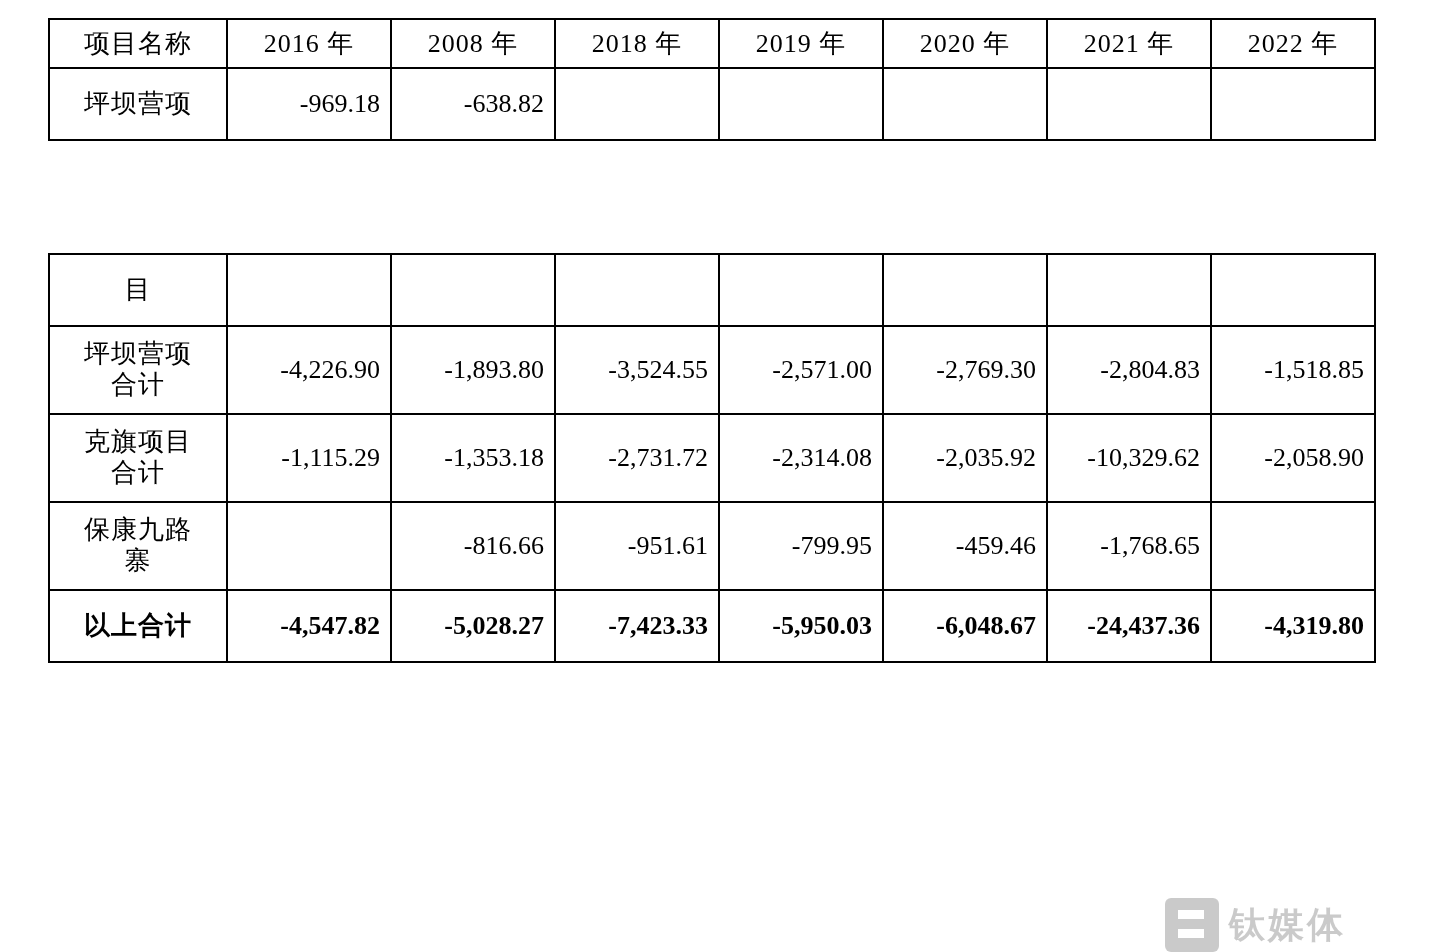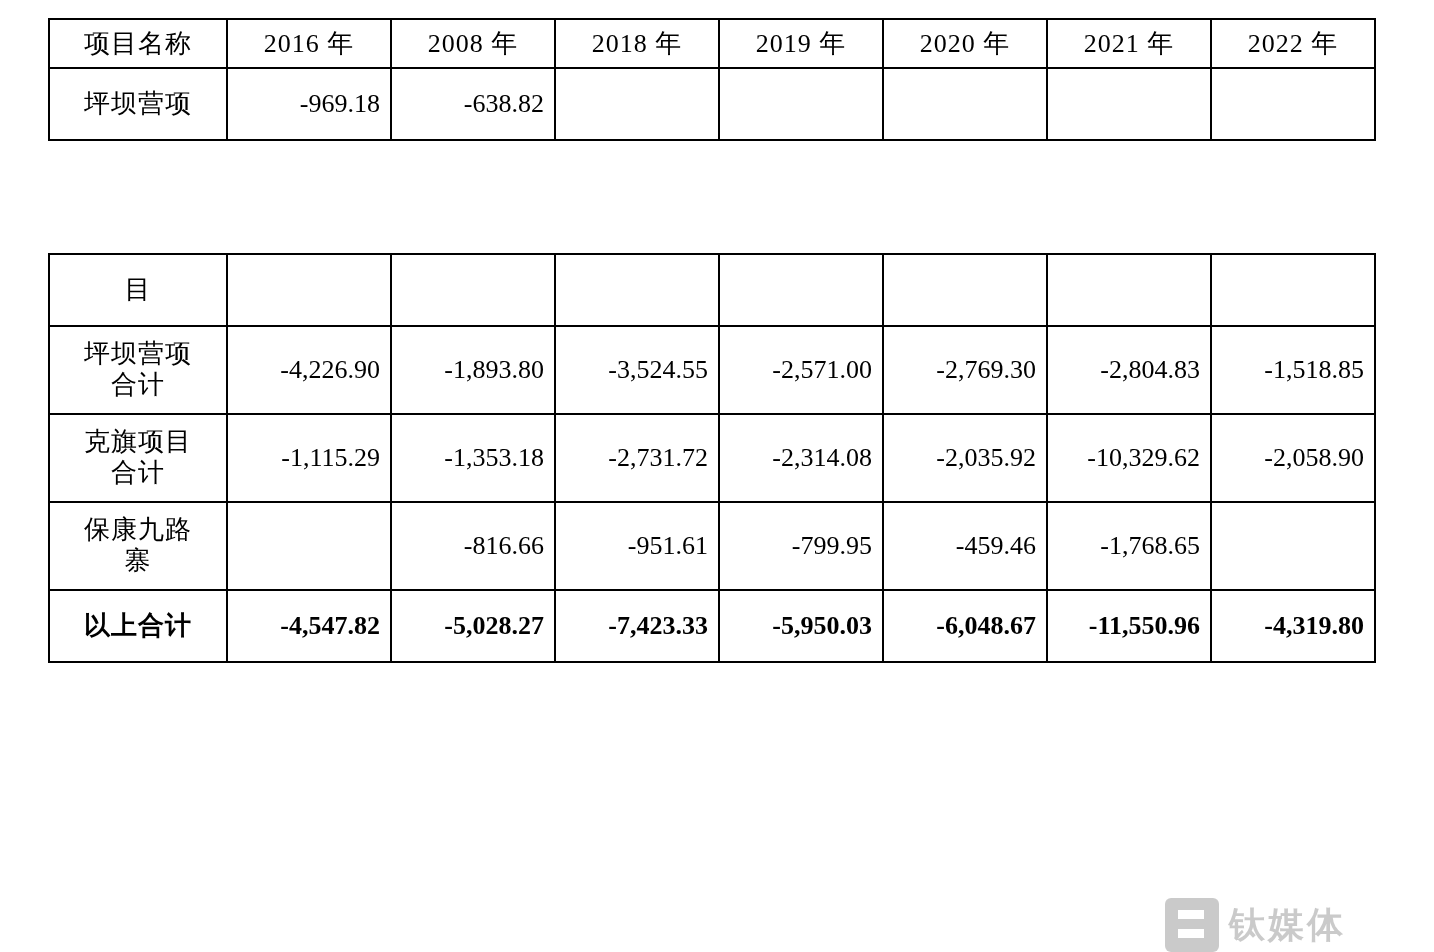--- a/index.html
+++ b/index.html
@@ -244,21 +244,21 @@
         <td class="num-cell"></td>
       </tr>
 
       <tr class="row-tall total-row">
         <td class="name-cell">以上合计</td>
         <td class="num-cell">-4,547.82</td>
         <td class="num-cell">-5,028.27</td>
         <td class="num-cell">-7,423.33</td>
         <td class="num-cell">-5,950.03</td>
         <td class="num-cell">-6,048.67</td>
-        <td class="num-cell">-11,550.96</td>
+        <td class="num-cell">-24,437.36</td>
         <td class="num-cell">-4,319.80</td>
       </tr>
     </tbody>
   </table>
 
   <div class="watermark">
     <span class="wm-mark"></span>
     <span class="wm-text">钛媒体</span>
   </div>
 

